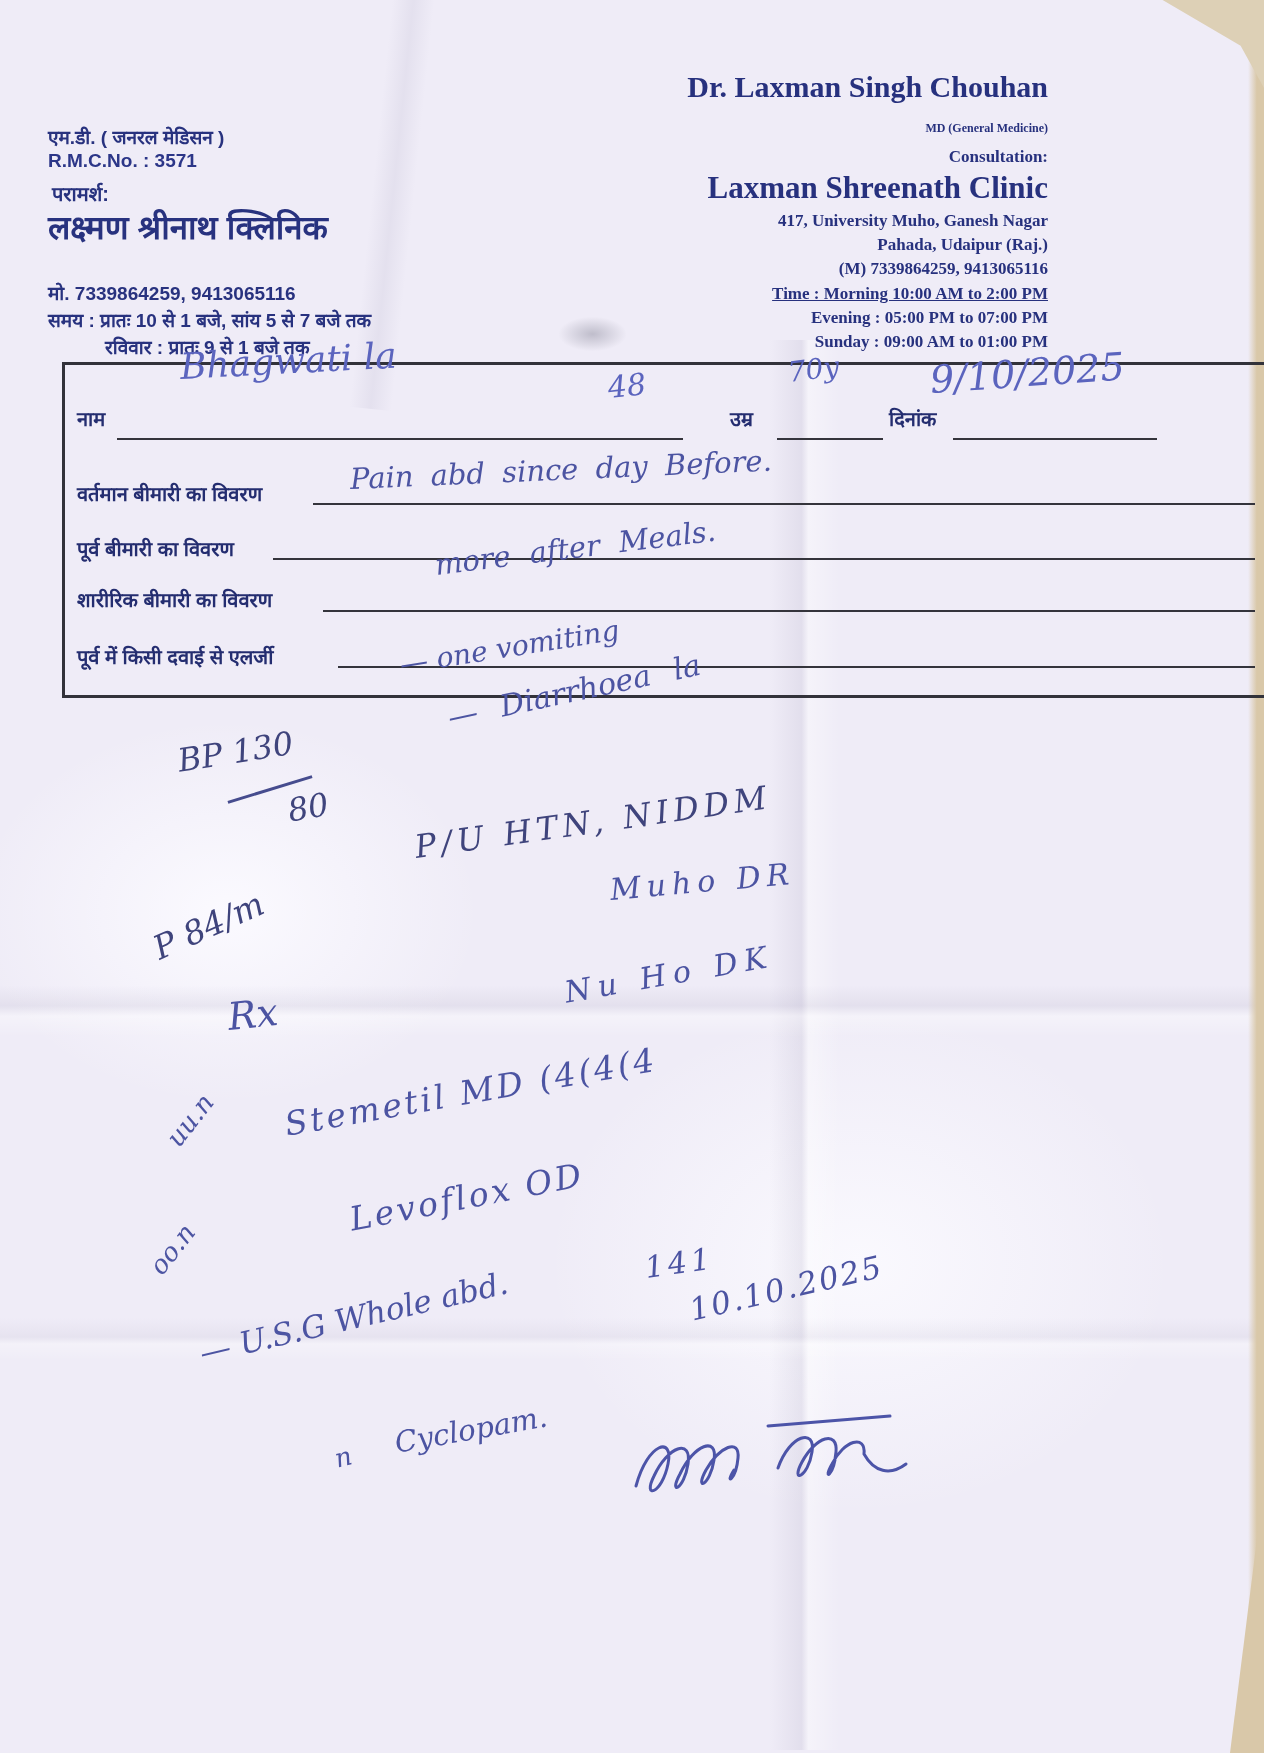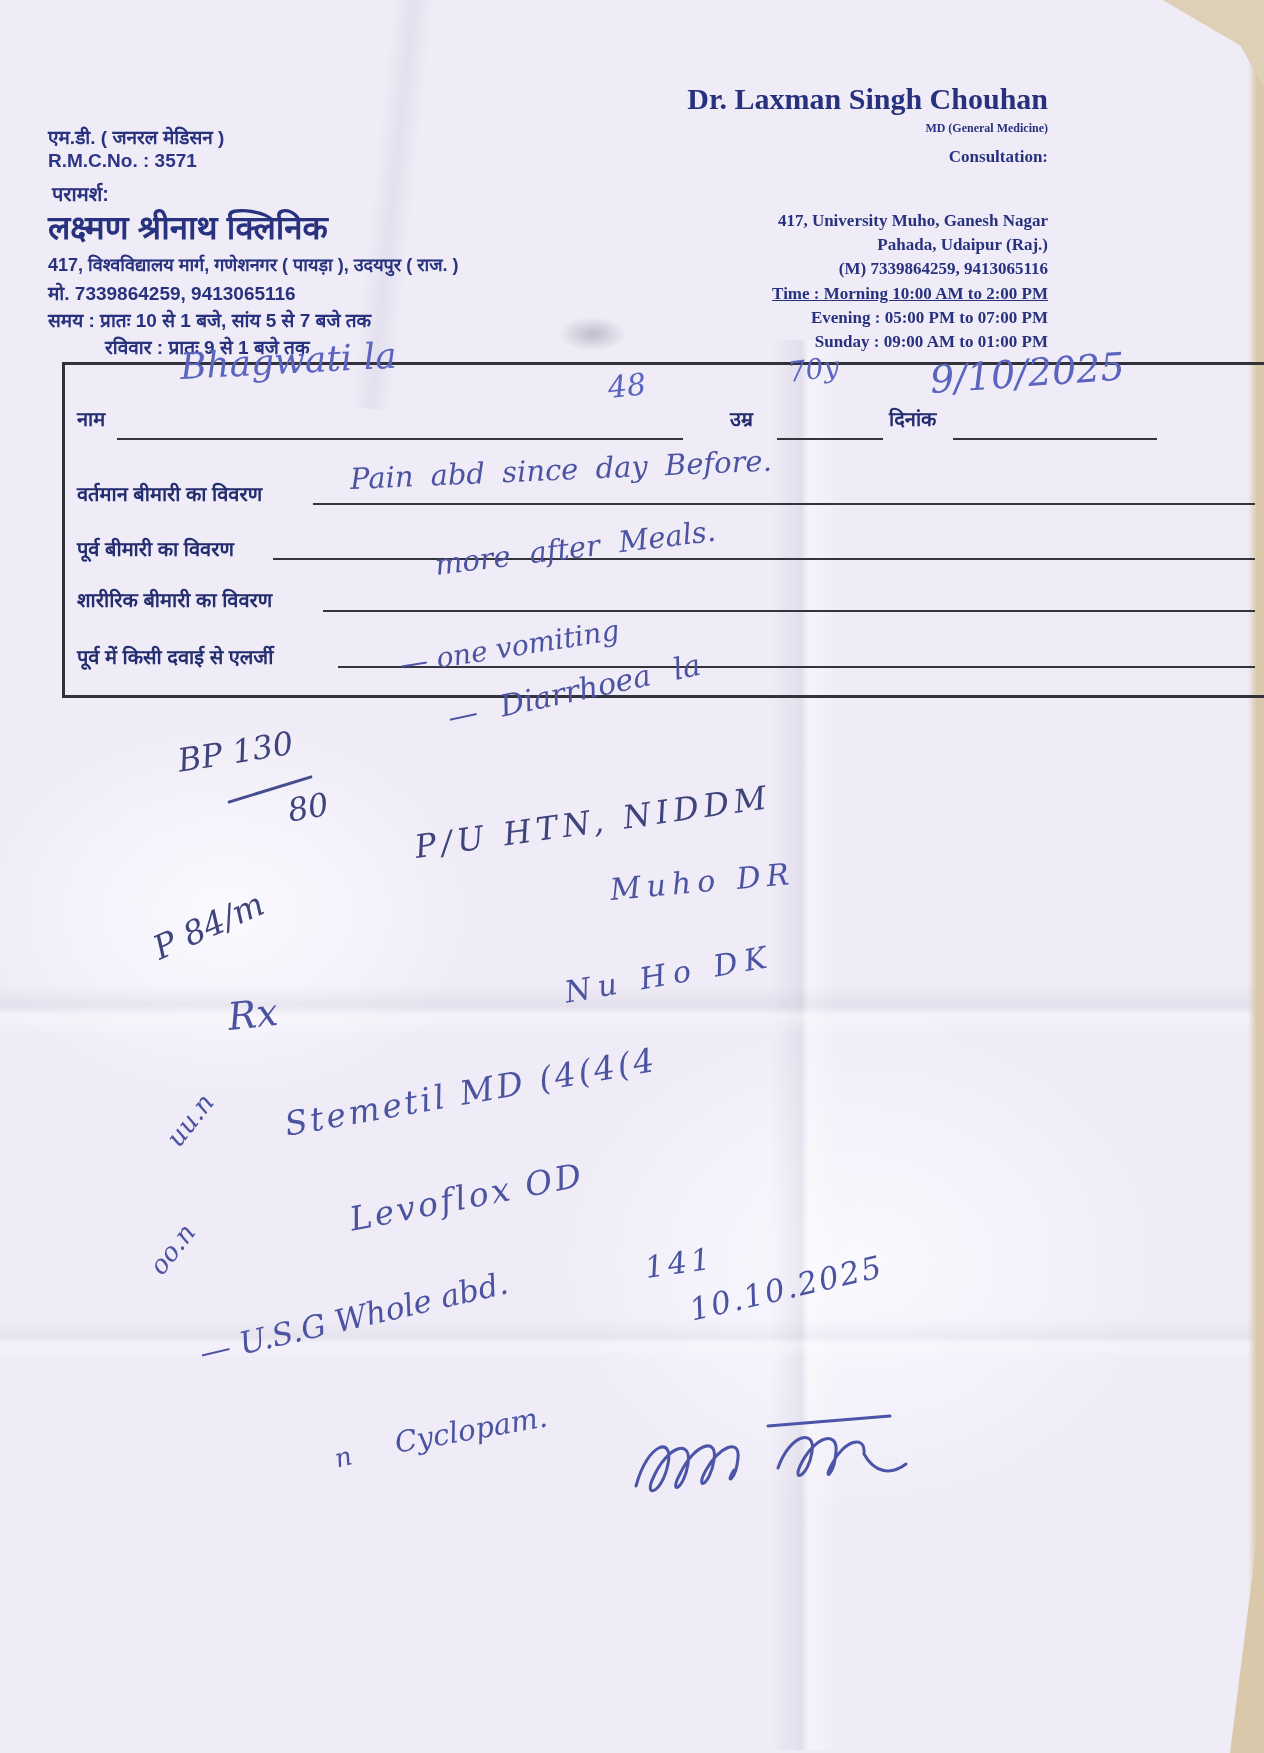--- a/index.html
+++ b/index.html
@@ -44,28 +44,28 @@
   <div class="crease-d"></div>
   <div class="smudge"></div>
   <div class="edge-right"></div>
   <div class="corner-tr"></div>
   <div class="corner-br"></div>
 
   <div class="hL" style="left:48px;top:124px;font-size:19px;">एम.डी. ( जनरल मेडिसन )</div>
   <div class="hL" style="left:48px;top:150px;font-size:19px;color:#2c3688;">R.M.C.No. : 3571</div>
   <div class="hL" style="left:52px;top:180px;font-size:20px;">परामर्श:</div>
   <div class="hL" style="left:48px;top:204px;font-size:33px;">लक्ष्मण श्रीनाथ क्लिनिक</div>
-  <div class="hL" style="left:48px;top:252px;font-size:18px;">417, विश्वविद्यालय मार्ग, गणेशनगर ( पायड़ा ), उदयपुर ( राज. )</div>
   <div class="hL" style="left:48px;top:280px;font-size:19px;">मो. 7339864259, 9413065116</div>
   <div class="hL" style="left:48px;top:307px;font-size:19px;">समय : प्रातः 10 से 1 बजे, सांय 5 से 7 बजे तक</div>
   <div class="hL" style="left:105px;top:334px;font-size:19px;">रविवार : प्रातः 9 से 1 बजे तक</div>
 
-  <div class="hR" style="top:82px;font-size:30px;">Dr. Laxman Singh Chouhan</div>
+  <div class="hR" style="top:70px;font-size:30px;">Dr. Laxman Singh Chouhan</div>
   <div class="hR" style="top:121px;font-size:12px;">MD (General Medicine)</div>
   <div class="hR" style="top:147px;font-size:17px;">Consultation:</div>
+  <div class="hR" style="top:170px;font-size:31px;">Laxman Shreenath Clinic</div>
   <div class="hR" style="top:211px;font-size:17px;">417, University Muho, Ganesh Nagar</div>
   <div class="hR" style="top:235px;font-size:17px;">Pahada, Udaipur (Raj.)</div>
   <div class="hR" style="top:259px;font-size:17px;">(M) 7339864259, 9413065116</div>
   <div class="hR" style="top:284px;font-size:17px;text-decoration:underline;">Time : Morning 10:00 AM to 2:00 PM</div>
   <div class="hR" style="top:308px;font-size:17px;text-align:right;">Evening : 05:00 PM to 07:00 PM</div>
   <div class="hR" style="top:332px;font-size:17px;">Sunday : 09:00 AM to 01:00 PM</div>
 
   <div class="form-box">
     <div class="form-label" style="left:12px;top:40px;">नाम</div>
     <div class="line" style="left:52px;top:73px;width:566px;"></div>

